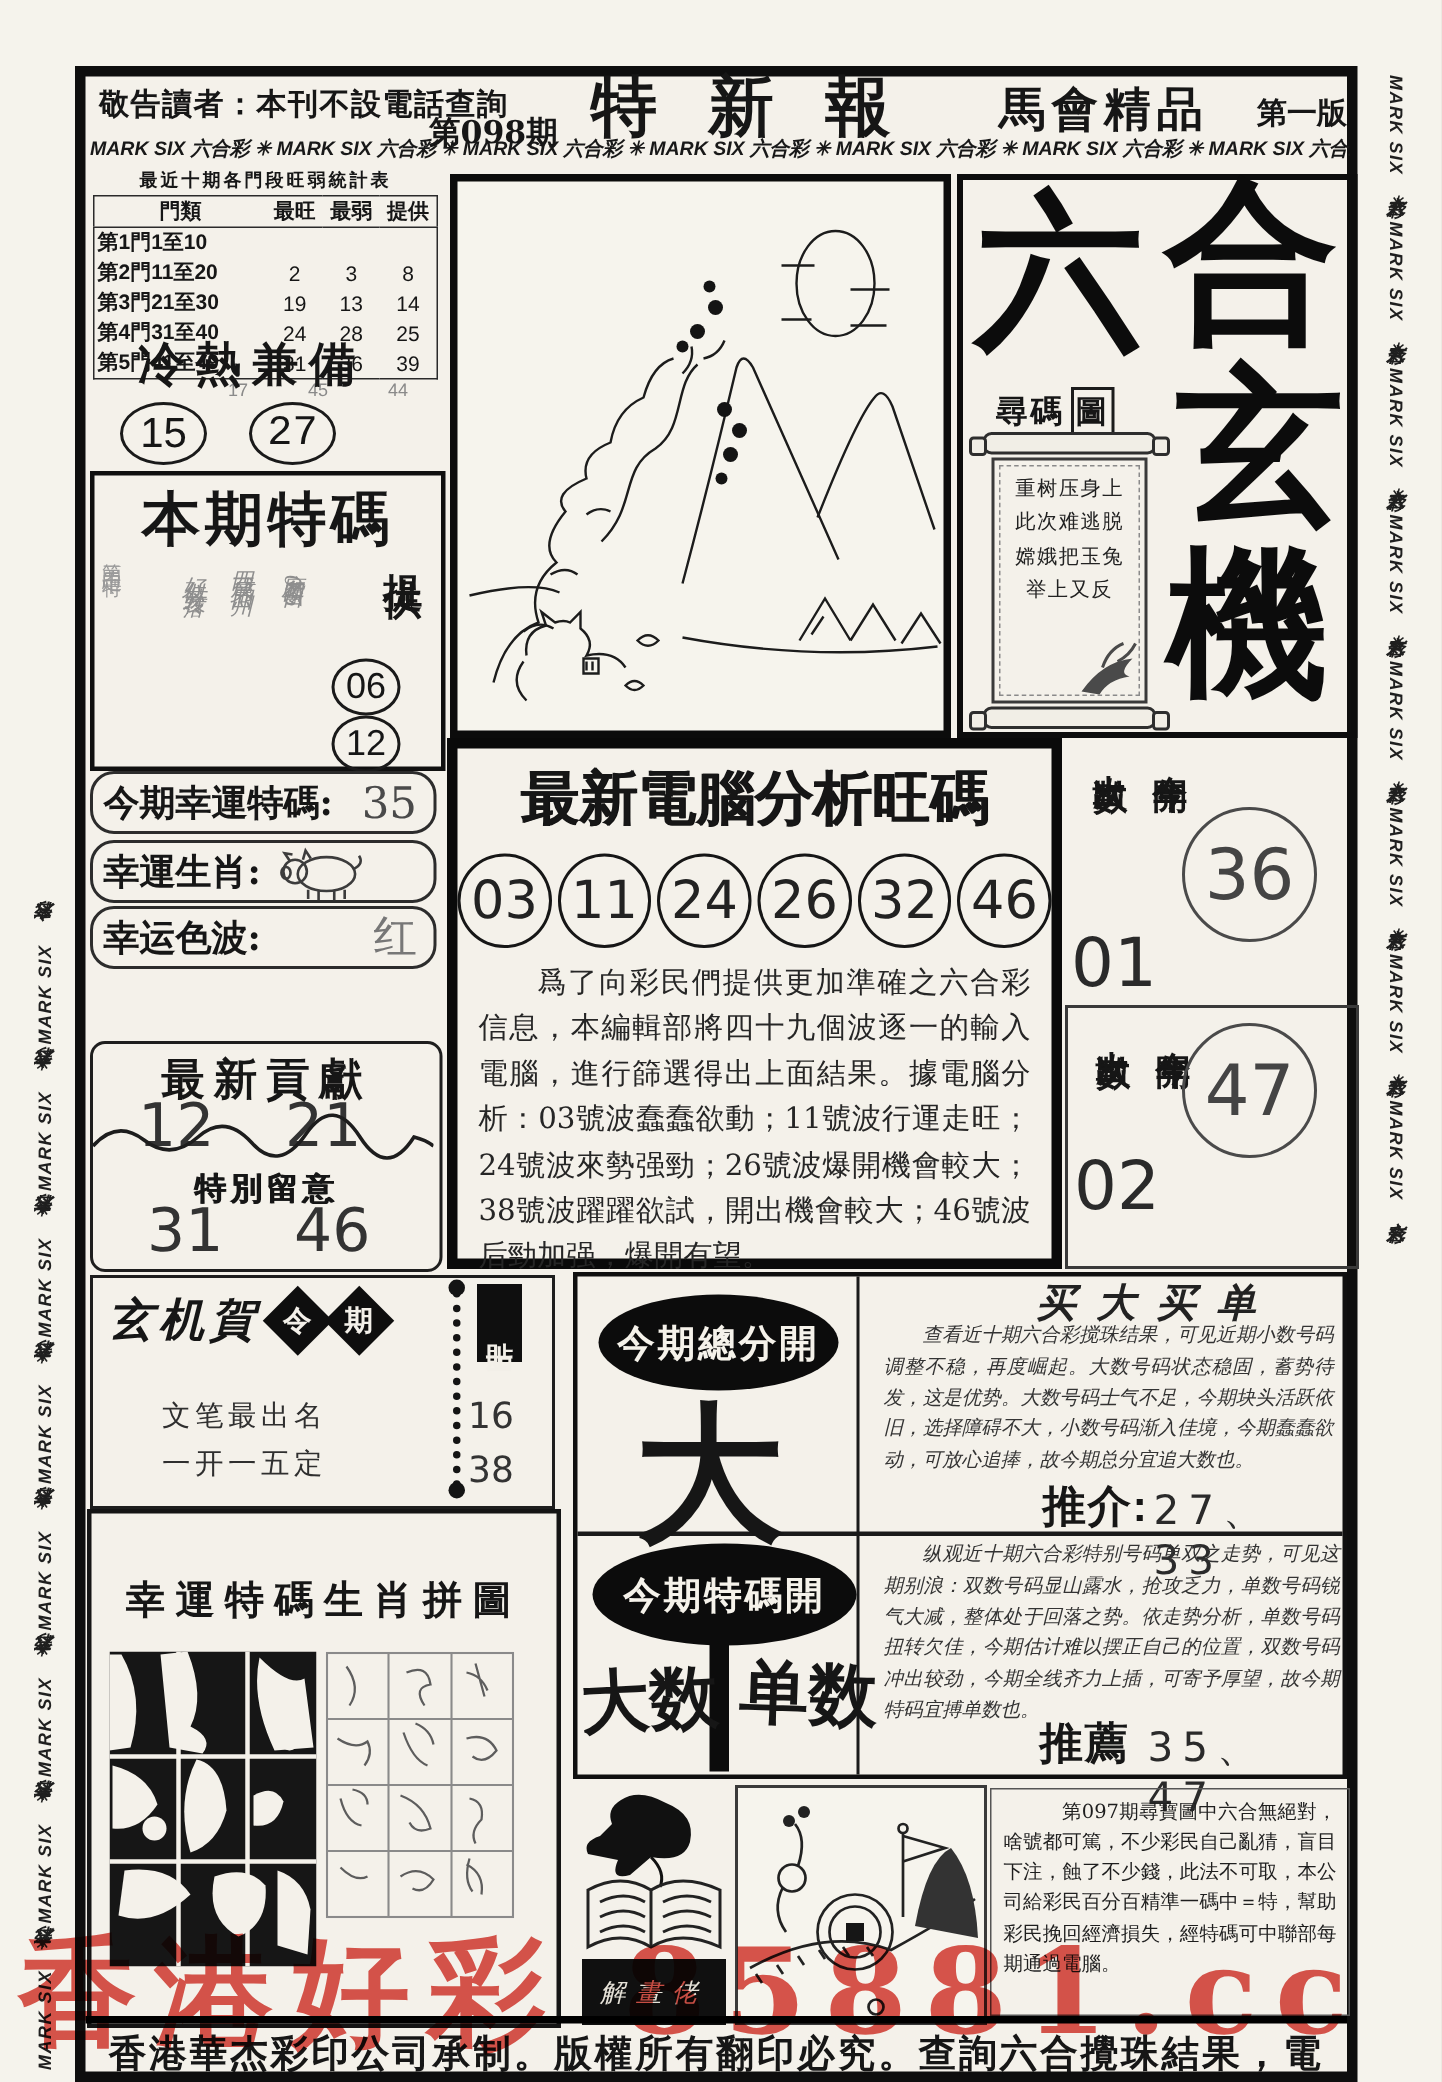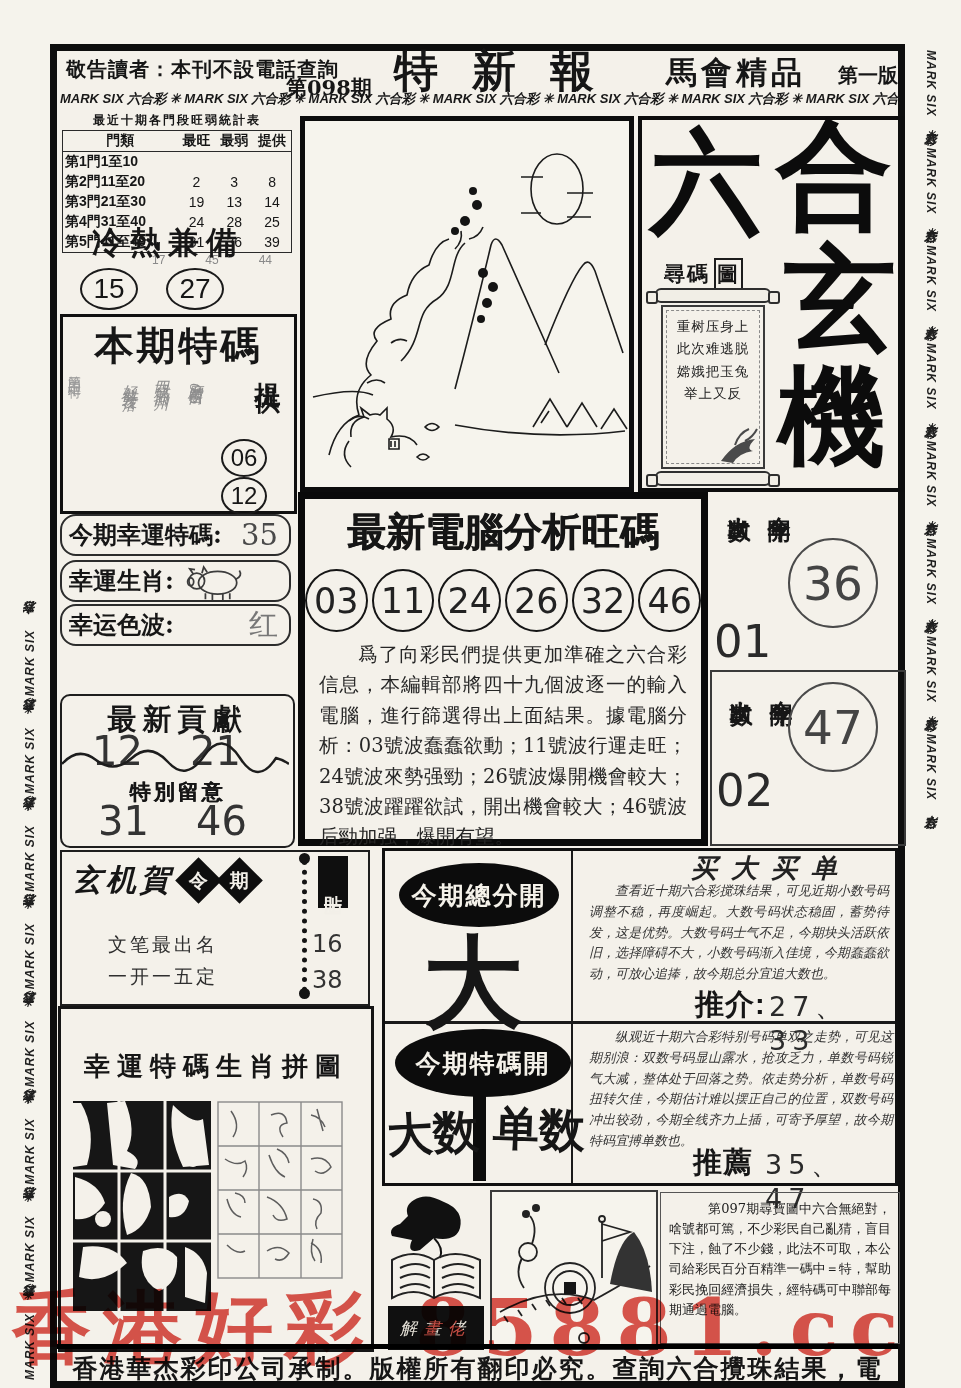--- a/index.html
+++ b/index.html
@@ -180,21 +180,21 @@
       <span>17</span>
       <span>45</span>
       <span>44</span>
     </div>
   </div>
 
   <div class="abs coldhot-title serif" style="left:92px;top:222px;">冷熱兼備</div>
   <div class="abs oval" style="left:80px;top:268px;width:54px;height:38px;font-size:28px;">
       <span>15</span>
     </div>
-  <div class="abs oval" style="left:166px;top:268px;width:54px;height:38px;font-size:28px;">
+  <div class="abs oval" style="left:166px;top:268px;width:54px;height:38px;font-size:28px;font-family:Liberation Mono, monospace;">
       <span>27</span>
     </div>
 
   <div class="abs spec-box" style="left:60px;top:314px;width:231px;height:194px;">
     <div class="spec-title serif">本期特碼</div>
     <span class="abs vtext margin-note" style="left:2px;top:48px;height:140px;">第三門定中特</span>
     <span class="abs vtext hand-note serif" style="left:56px;top:56px;height:130px;">好似芳转落</span>
     <span class="abs vtext hand-note serif" style="left:88px;top:52px;height:134px;">四成第一回州</span>
     <span class="abs vtext hand-note serif" style="left:122px;top:54px;height:130px;">麻留零日05</span>
     <span class="abs vtext provide serif" style="right:8px;top:44px;height:100px;">提供：</span>

